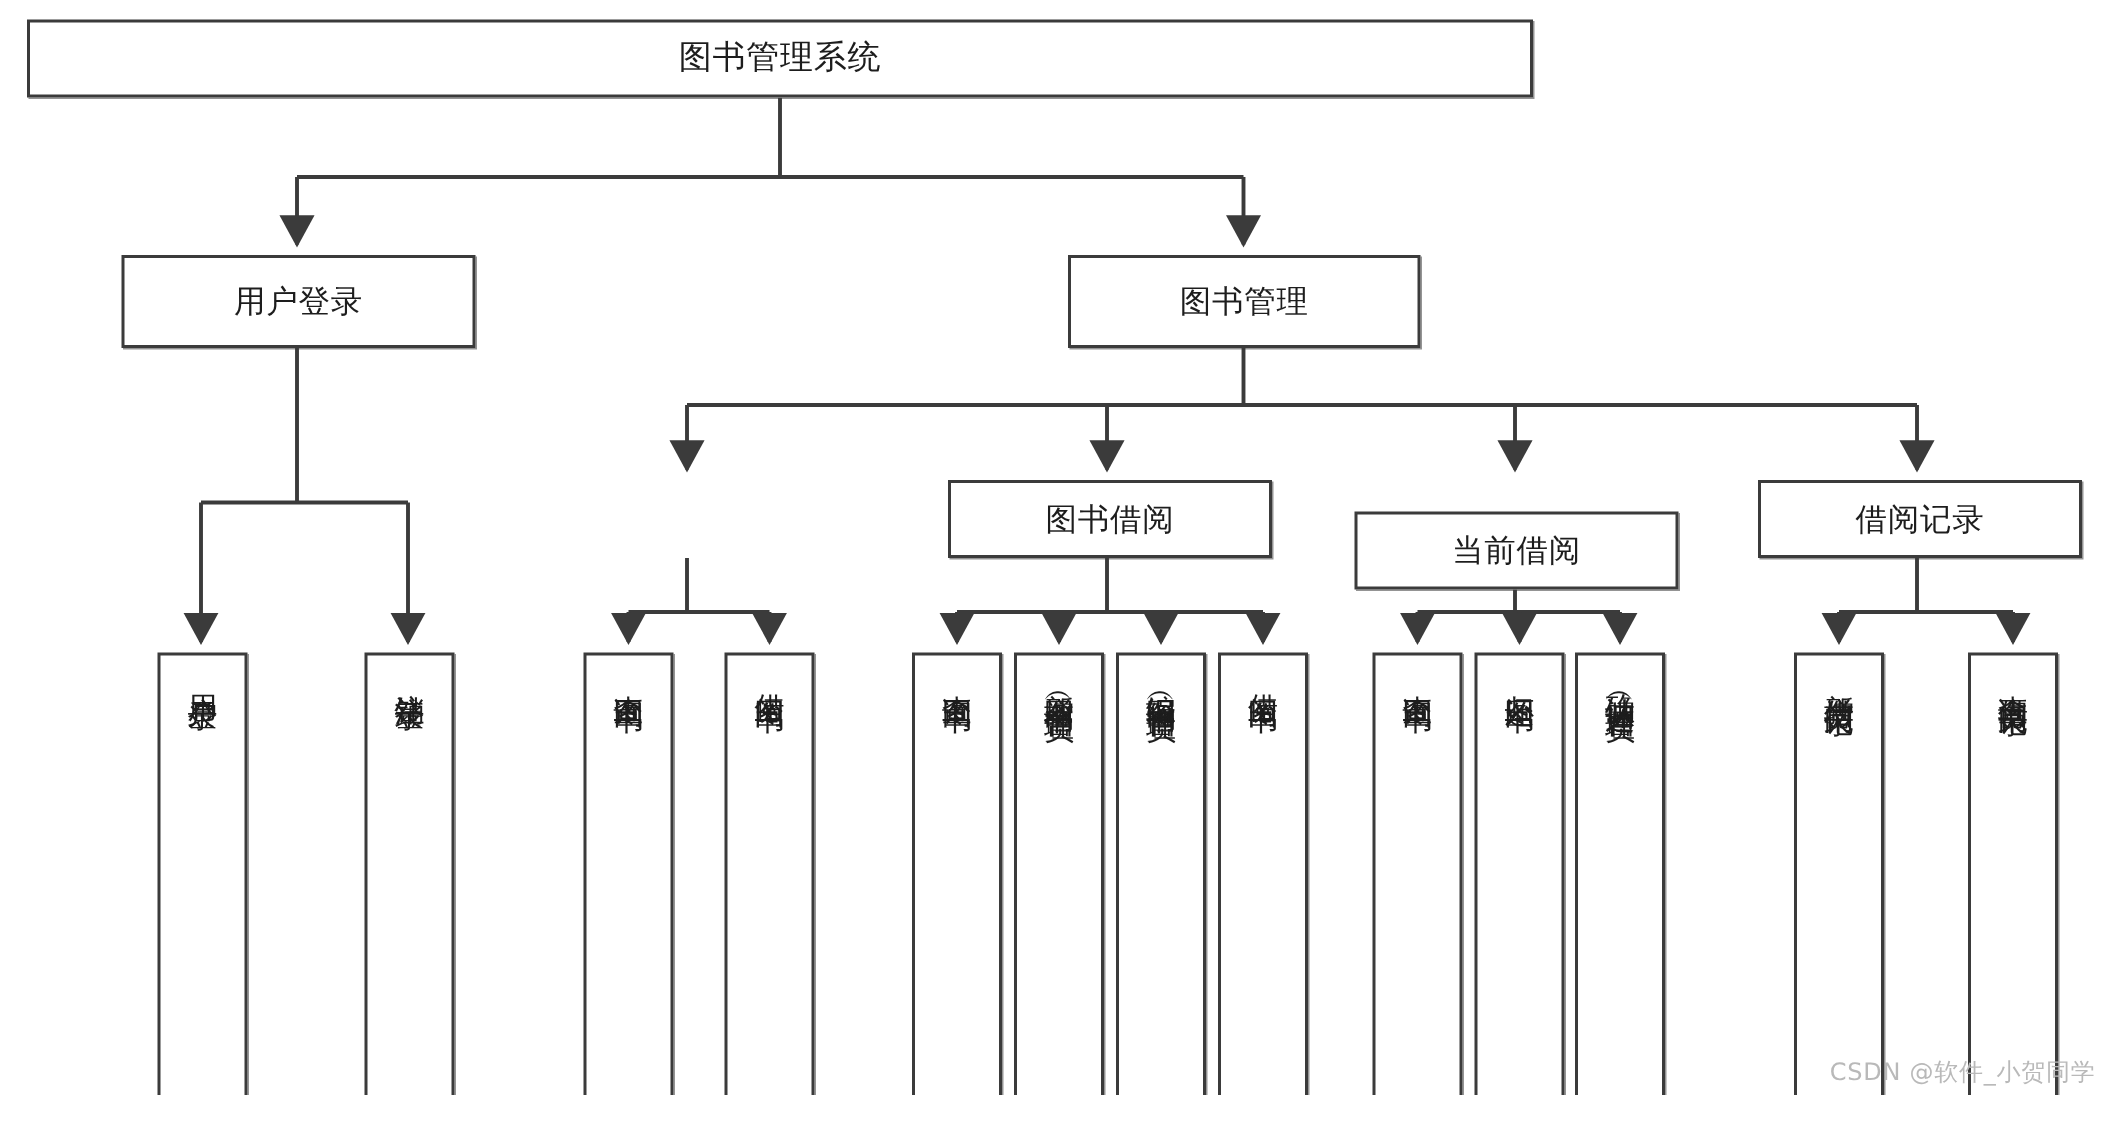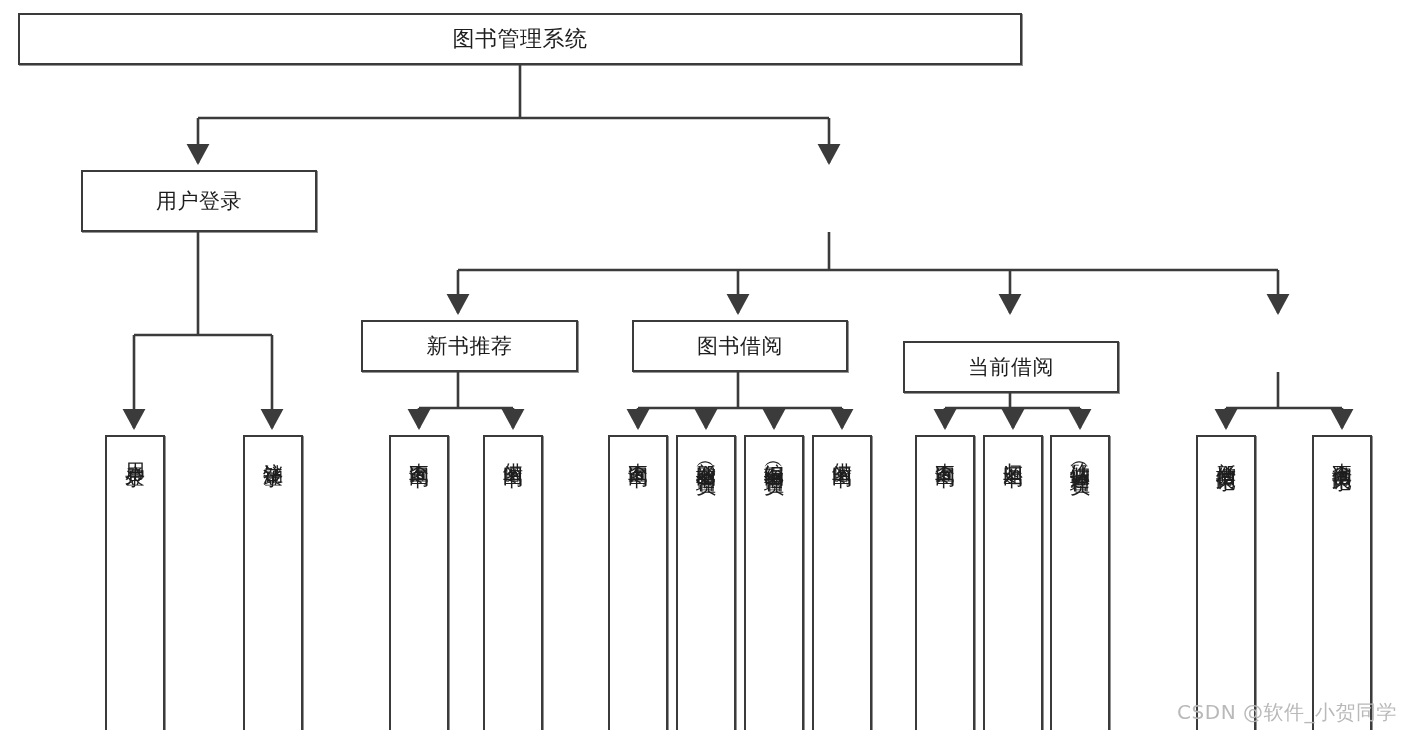--- a/index.html
+++ b/index.html
@@ -61,21 +61,21 @@
     text-orientation: upright;
     font-size: 20px;
     line-height: 1.05;
     letter-spacing: 2px;
     max-height: 280px;
   }
   #watermark {
     position: absolute;
     right: 8px;
     bottom: 4px;
-    font-size: 20px;
+    font-size: 16px;
     color: #b9b9b9;
     letter-spacing: 0.5px;
     user-select: none;
   }
 </style>
 </head>
 <body>
 
 <div id="diagram-root">
 
@@ -141,30 +141,33 @@
     </g>
   </svg>
 
   <div class="node root horizontal" style="left:18px; top:13px; width:1004px; height:52px;">
     <span class="node-label">图书管理系统</span>
   </div>
 
   <div class="node horizontal" style="left:81px; top:170px; width:236px; height:62px;">
     <span class="node-label">用户登录</span>
   </div>
-
-  <div class="node horizontal" style="left:361px; top:320px; width:217px; height:52px;">
-    <span class="node-label">新书推荐</span>
-  </div>
+  <div class="node horizontal" style="left:712px; top:170px; width:235px; height:62px;">
+    <span class="node-label">图书管理</span>
+  </div>
+
   <div class="node horizontal" style="left:632px; top:320px; width:216px; height:52px;justify-content:center;">
     <span class="node-label">图书借阅</span>
   </div>
   <div class="node horizontal" style="left:903px; top:320px; width:216px; height:52px;margin-top:21px;">
     <span class="node-label">当前借阅</span>
   </div>
+  <div class="node horizontal" style="left:1172px; top:320px; width:216px; height:52px;">
+    <span class="node-label">借阅记录</span>
+  </div>
 
   <div class="node vertical" style="left:105px; top:435px; width:60px; height:300px;">
     <span class="node-label">用户登录</span>
   </div>
   <div class="node vertical" style="left:243px; top:435px; width:60px; height:300px;">
     <span class="node-label">注销登录</span>
   </div>
   <div class="node vertical" style="left:389px; top:435px; width:60px; height:300px;">
     <span class="node-label">查询图书</span>
   </div>

